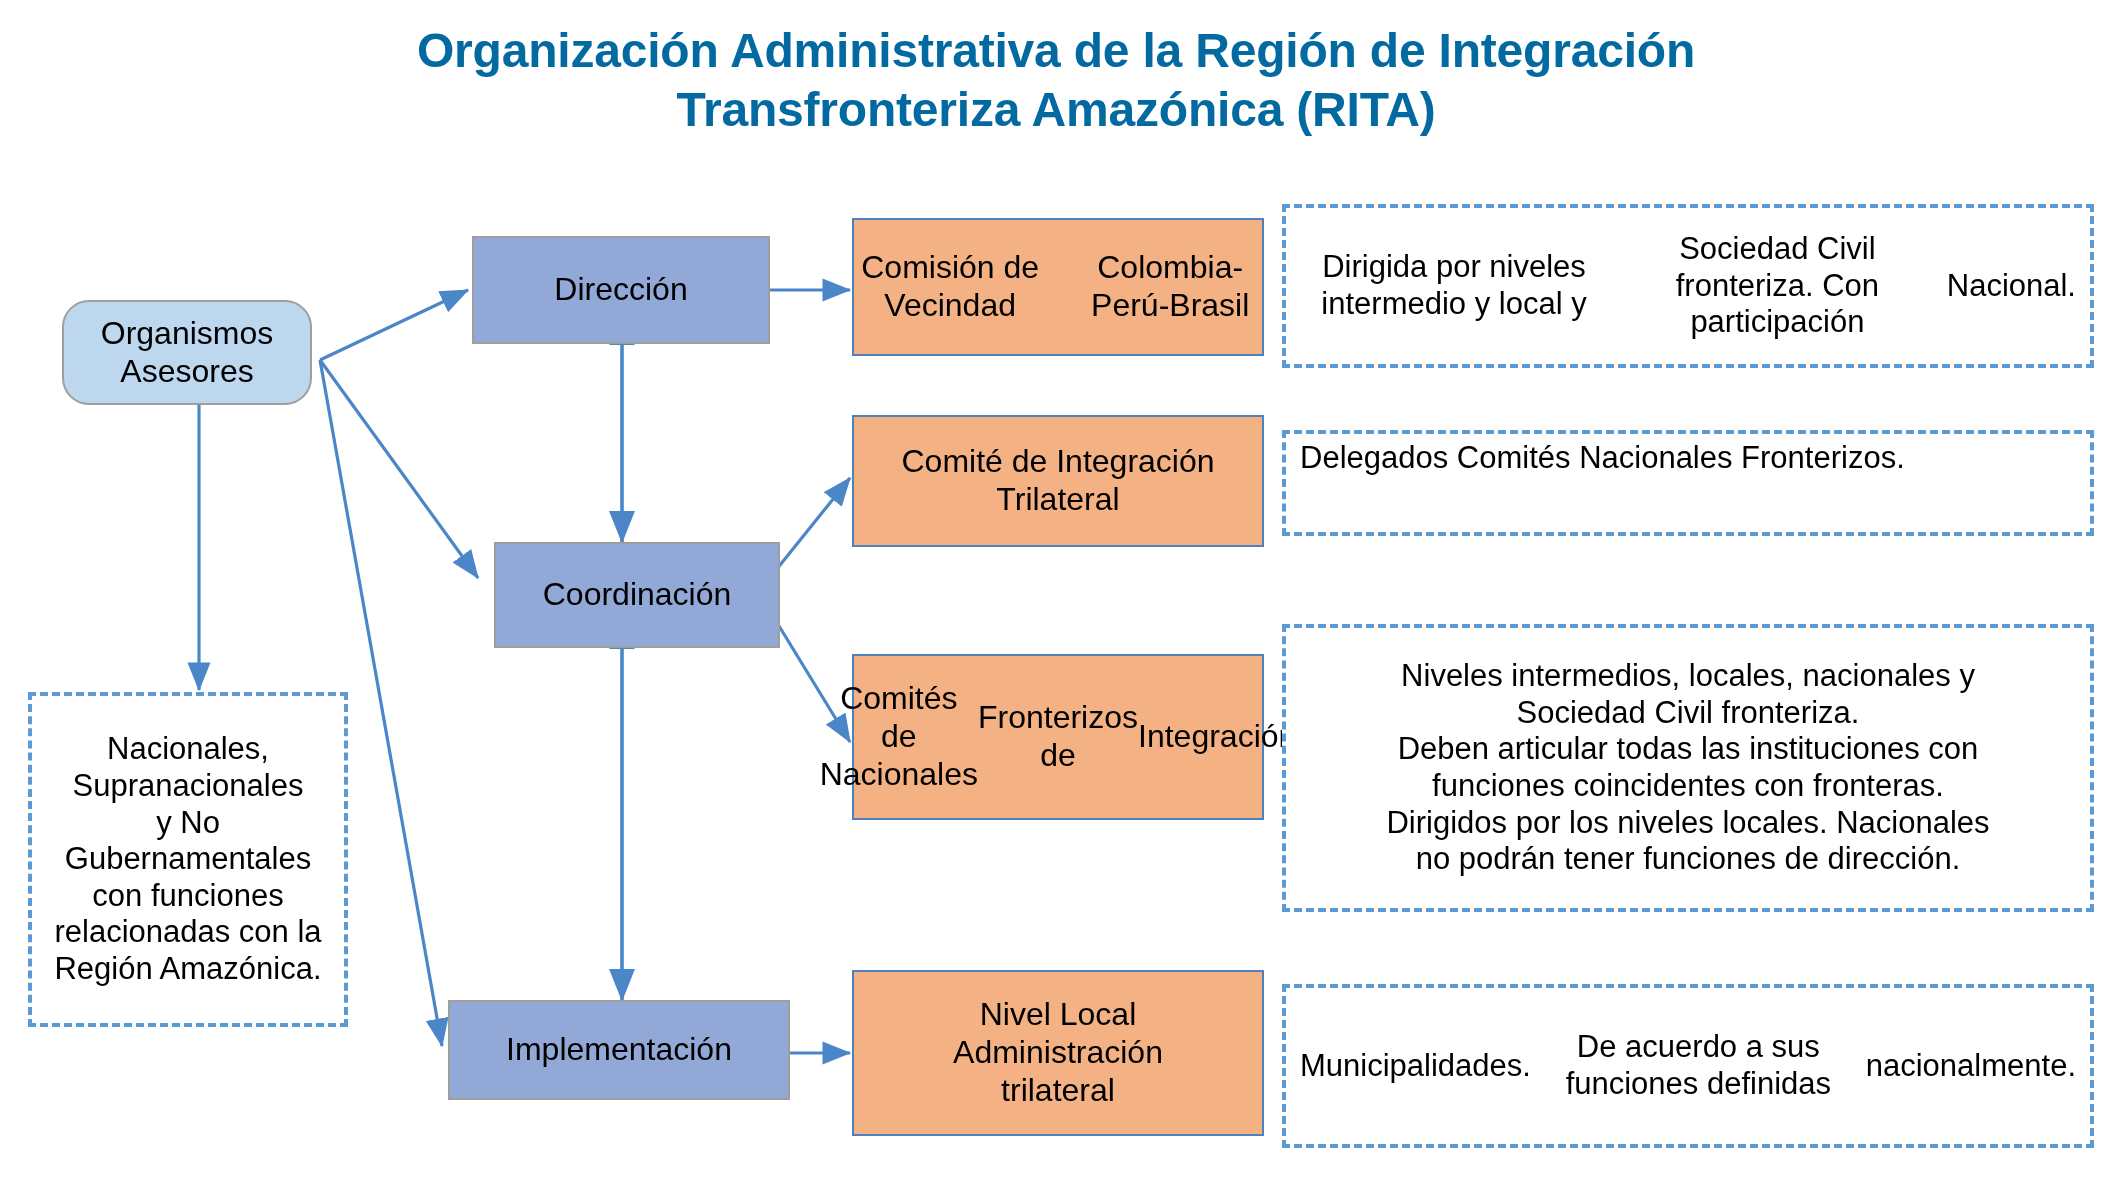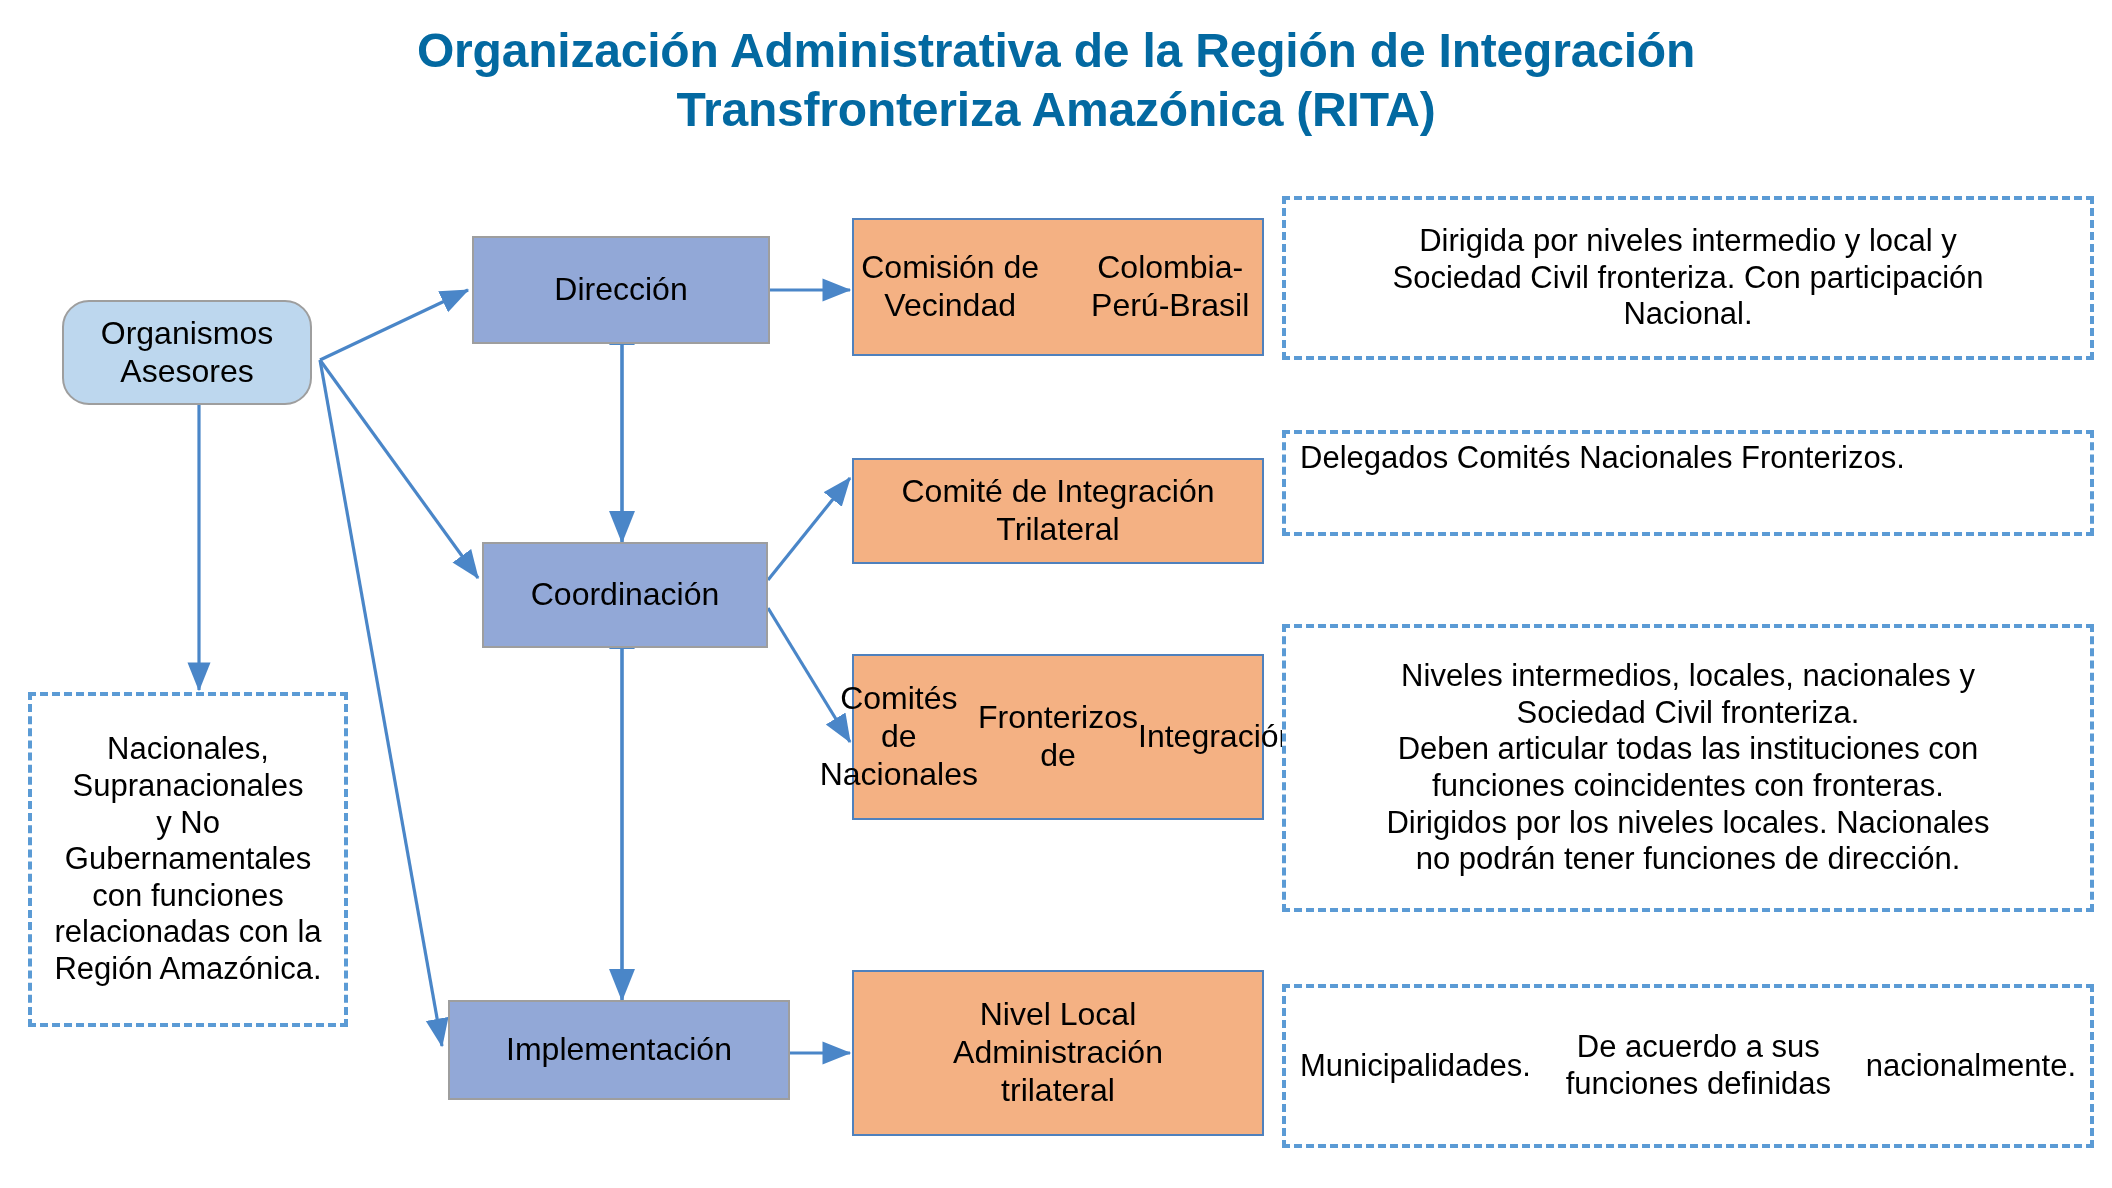--- a/index.html
+++ b/index.html
@@ -120,51 +120,51 @@
     <span>Gubernamentales</span>
     <span>con funciones</span>
     <span>relacionadas con la</span>
     <span>Región Amazónica.</span>
   </div>
 
   <div class="node node-stage" style="left:472px; top:236px; width:298px; height:108px;">
     <span>Dirección</span>
   </div>
 
-  <div class="node node-stage" style="left:482px; top:542px; width:286px; height:106px;">
+  <div class="node node-stage" style="left:494px; top:542px; width:286px; height:106px;">
     <span>Coordinación</span>
   </div>
 
   <div class="node node-stage" style="left:448px; top:1000px; width:342px; height:100px;">
     <span>Implementación</span>
   </div>
 
   <div class="node node-entity" style="left:852px; top:218px; width:412px; height:138px; flex-direction:row;gap:32px;">
     <span>Comisión de Vecindad</span>
     <span>Colombia-Perú-Brasil</span>
   </div>
 
-  <div class="node node-entity" style="left:852px; top:458px; width:412px; height:106px; flex-direction:column;">
+  <div class="node node-entity" style="left:852px; top:415px; width:412px; height:132px; flex-direction:column;">
     <span>Comité de Integración</span>
     <span>Trilateral</span>
   </div>
 
   <div class="node node-entity" style="left:852px; top:654px; width:412px; height:166px; ">
     <span>Comités de Nacionales</span>
     <span>Fronterizos de</span>
     <span>Integración</span>
   </div>
 
   <div class="node node-entity" style="left:852px; top:970px; width:412px; height:166px; flex-direction:column;">
     <span>Nivel Local</span>
     <span>Administración</span>
     <span>trilateral</span>
   </div>
 
-  <div class="node node-note pad" style="left:1282px; top:196px; width:812px; height:164px; flex-direction:column; justify-content:center;text-align:center;">
+  <div class="node node-note pad" style="left:1282px; top:204px; width:812px; height:164px; flex-direction:row; justify-content:center;text-align:center;">
     <span>Dirigida por niveles intermedio y local y</span>
     <span>Sociedad Civil  fronteriza. Con participación</span>
     <span>Nacional.</span>
   </div>
 
   <div class="node node-note note-top pad" style="left:1282px; top:430px; width:812px; height:106px; flex-direction:column; justify-content:flex-start;">
     <span>Delegados Comités Nacionales Fronterizos.</span>
   </div>
 
   <div class="node node-note pad" style="left:1282px; top:624px; width:812px; height:288px; flex-direction:column; justify-content:center;">

